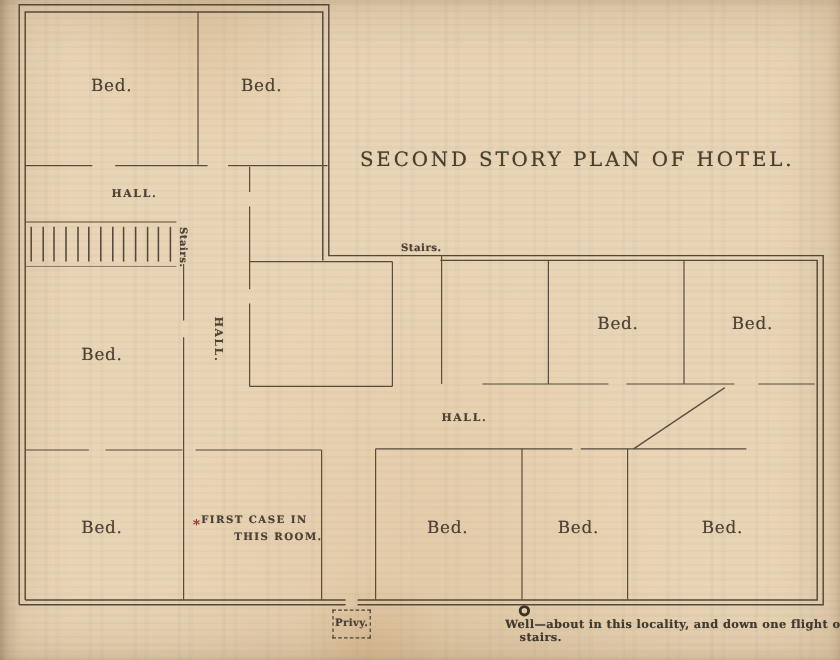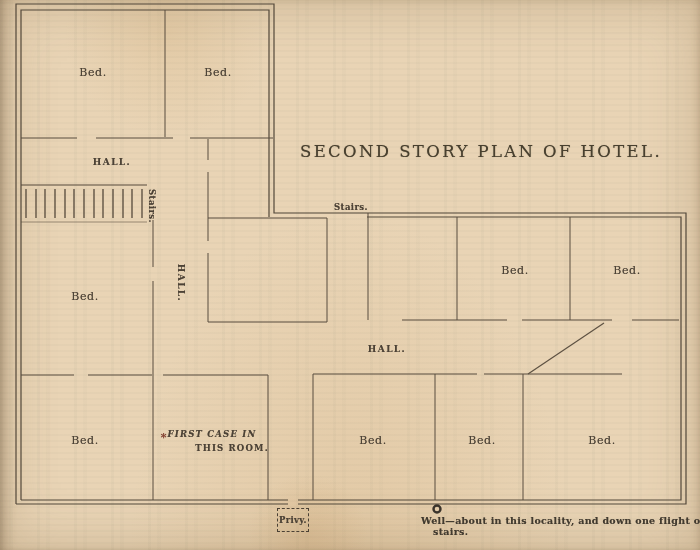--- a/index.html
+++ b/index.html
@@ -20,21 +20,21 @@
       inset -6px 0 10px -6px rgba(100,75,45,0.30);
     font-family:"DejaVu Serif","Liberation Serif",serif;
     color:#4a4136;
   }
   svg.walls{position:absolute;left:0;top:0;}
   .lbl{
     position:absolute;
     transform:translate(-50%,-50%);
     white-space:nowrap;
     color:#4c4236;
-    font-size:11px;
+    font-size:14px;
     letter-spacing:0.6px;
     text-shadow:0 0 0.6px rgba(76,66,54,0.55);
   }
   .lbl.v{transform:translate(-50%,-50%) rotate(90deg);}
   .lbl.small-caps{font-size:9px;font-weight:bold;letter-spacing:1.4px;}
   .lbl.title{
     font-size:16.5px;
     letter-spacing:2.4px;
     color:#48402f;
     text-shadow:0 0 0.8px rgba(72,64,47,0.6);
@@ -128,36 +128,36 @@
         <line x1="113" y1="189" x2="113" y2="218"></line>
         <line x1="123" y1="189" x2="123" y2="218"></line>
         <line x1="132" y1="189" x2="132" y2="218"></line>
         <line x1="142" y1="189" x2="142" y2="218"></line>
       </g>
     </g>
 
     <circle cx="437" cy="509" r="3.5" stroke="#3a332b" stroke-width="2.4" fill="none"></circle>
   </svg>
 
-  <div class="lbl title" style="left:481px;top:151px;">SECOND STORY PLAN OF HOTEL.</div>
+  <div class="lbl title" style="left:481px;top:133px;">SECOND STORY PLAN OF HOTEL.</div>
 
   <div class="lbl" style="left:93px;top:72px;">Bed.</div>
   <div class="lbl" style="left:218px;top:72px;">Bed.</div>
 
   <div class="lbl small-caps" style="left:112px;top:162px;">HALL.</div>
 
   <div class="lbl v tiny" style="left:152px;top:206px;letter-spacing:0.4px;">Stairs.</div>
 
   <div class="lbl v small-caps" style="left:181px;top:283px;">HALL.</div>
 
   <div class="lbl" style="left:85px;top:296px;">Bed.</div>
   <div class="lbl" style="left:85px;top:440px;">Bed.</div>
 
   <div class="lbl marker" style="left:164px;top:437px;">*</div>
-  <div class="lbl tiny" style="left:212px;top:434px;font-style:italic;">FIRST CASE IN</div>
+  <div class="lbl tiny" style="left:212px;top:434px;">FIRST CASE IN</div>
   <div class="lbl tiny" style="left:208px;top:448px;margin-left:24px;">THIS ROOM.</div>
 
   <div class="lbl tiny" style="left:351px;top:207px;letter-spacing:0.4px;">Stairs.</div>
 
   <div class="lbl" style="left:515px;top:270px;">Bed.</div>
   <div class="lbl" style="left:627px;top:270px;">Bed.</div>
 
   <div class="lbl small-caps" style="left:387px;top:349px;">HALL.</div>
 
   <div class="lbl" style="left:373px;top:440px;">Bed.</div>

